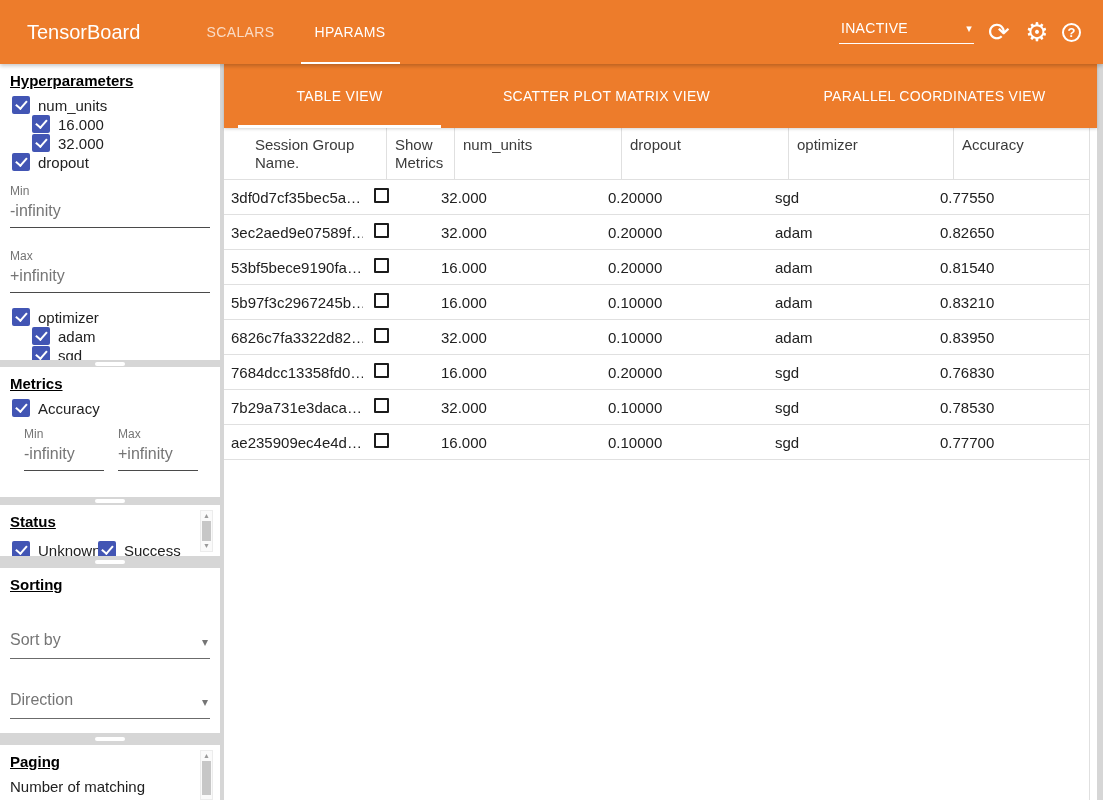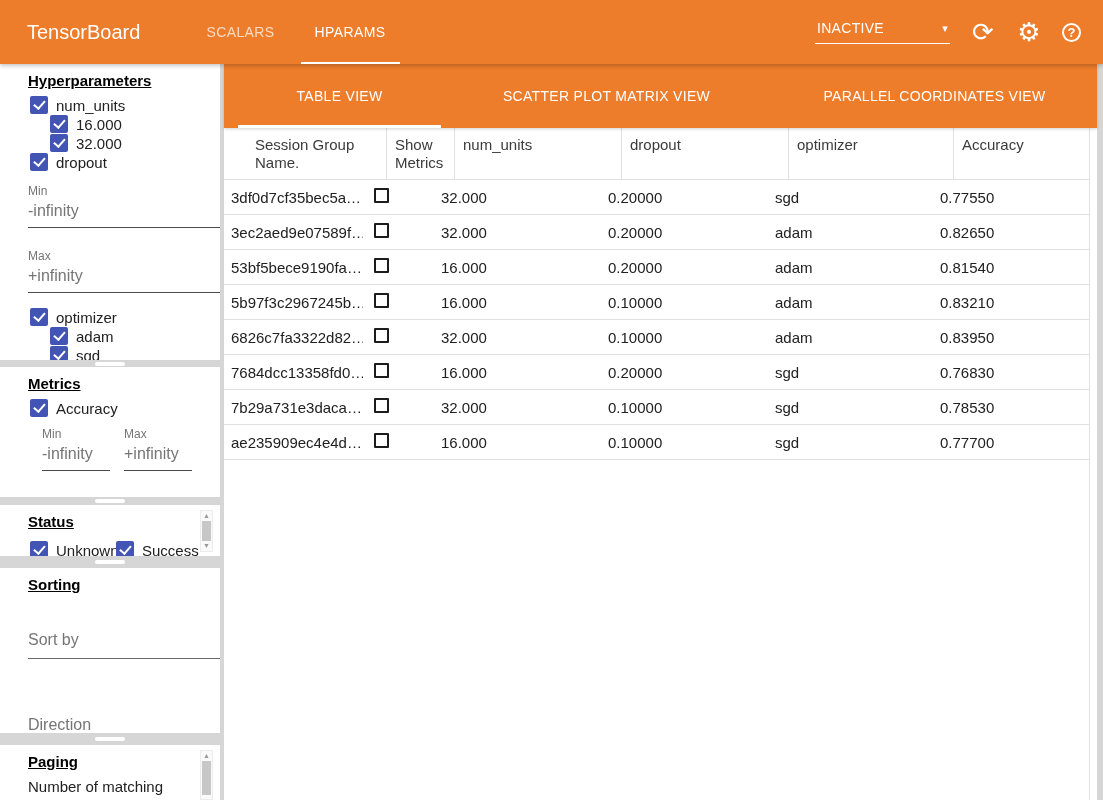--- a/index.html
+++ b/index.html
@@ -28,39 +28,39 @@
   .nav-tabs{display:flex;height:64px;margin-left:46px}
   .nav-tab{
     display:flex;align-items:center;padding:0 20px;height:64px;
     color:rgba(255,255,255,.72);font-size:14px;letter-spacing:.4px;
     cursor:pointer;position:relative;
   }
   .nav-tab.active{color:#fff}
   .nav-tab.active::after{
     content:"";position:absolute;left:6px;right:6px;bottom:0;height:2px;background:#fff;
   }
-  .tb-right{margin-left:auto;display:flex;align-items:center;margin-right:22px;gap:20px}
+  .tb-right{margin-left:auto;display:flex;align-items:center;margin-right:22px;gap:12px}
   .status-select{
     width:135px;color:#fff;font-size:14px;letter-spacing:.3px;
     border-bottom:1px solid #fff;display:flex;justify-content:space-between;
     align-items:center;padding:0 2px 7px 2px;cursor:pointer;
   }
   .status-caret{font-size:11px;color:#fff}
   .tb-icon{color:#fff;font-size:26px;line-height:26px;width:26px;text-align:center;cursor:pointer}
   .help-circle{
     width:19px;height:19px;border:2px solid #fff;border-radius:50%;
     color:#fff;font-size:13px;font-weight:bold;display:flex;align-items:center;
     justify-content:center;cursor:pointer;
   }
   
   .sidebar{
     position:absolute;left:0;top:64px;width:220px;height:736px;
     display:flex;flex-direction:column;z-index:5;
   }
-  .section{background:#fff;padding:8px 28px;position:relative;overflow:hidden;flex:none}
+  .section{background:#fff;padding:8px 10px;position:relative;overflow:hidden;flex:none}
   .gap{flex:none;position:relative}
   .gap::after{
     content:"";position:absolute;left:50%;top:50%;transform:translate(-50%,-50%);
     width:30px;height:4px;background:#fff;border-radius:2px;
   }
   .section h3{margin:0 0 7px 0;font-size:15px;font-weight:bold;text-decoration:underline;color:#000}
   .cb-row{display:flex;align-items:center;gap:8px;height:18px;margin:0 0 1px 2px}
   .cb-row.indent{margin-left:22px}
   .cb-row .lbl{font-size:15px;color:var(--txt)}
   .cb{
@@ -252,21 +252,21 @@
   </div>
 
   <div class="gap" style="height:12px"></div>
 
   <div class="section" style="height:165px">
     <h3>Sorting</h3>
     <div class="select" style="margin-top:38px">
       <span class="sel-lbl">Sort by</span>
       <span class="caret">▾</span>
     </div>
-    <div class="select" style="margin-top:57px">
+    <div class="select" style="margin-top:32px">
       <span class="sel-lbl">Direction</span>
       <span class="caret">▾</span>
     </div>
   </div>
 
   <div class="gap" style="height:12px"></div>
 
   <div class="section" style="flex:1">
     <h3>Paging</h3>
     <div class="paging-info">Number of matching session groups: 8</div>

